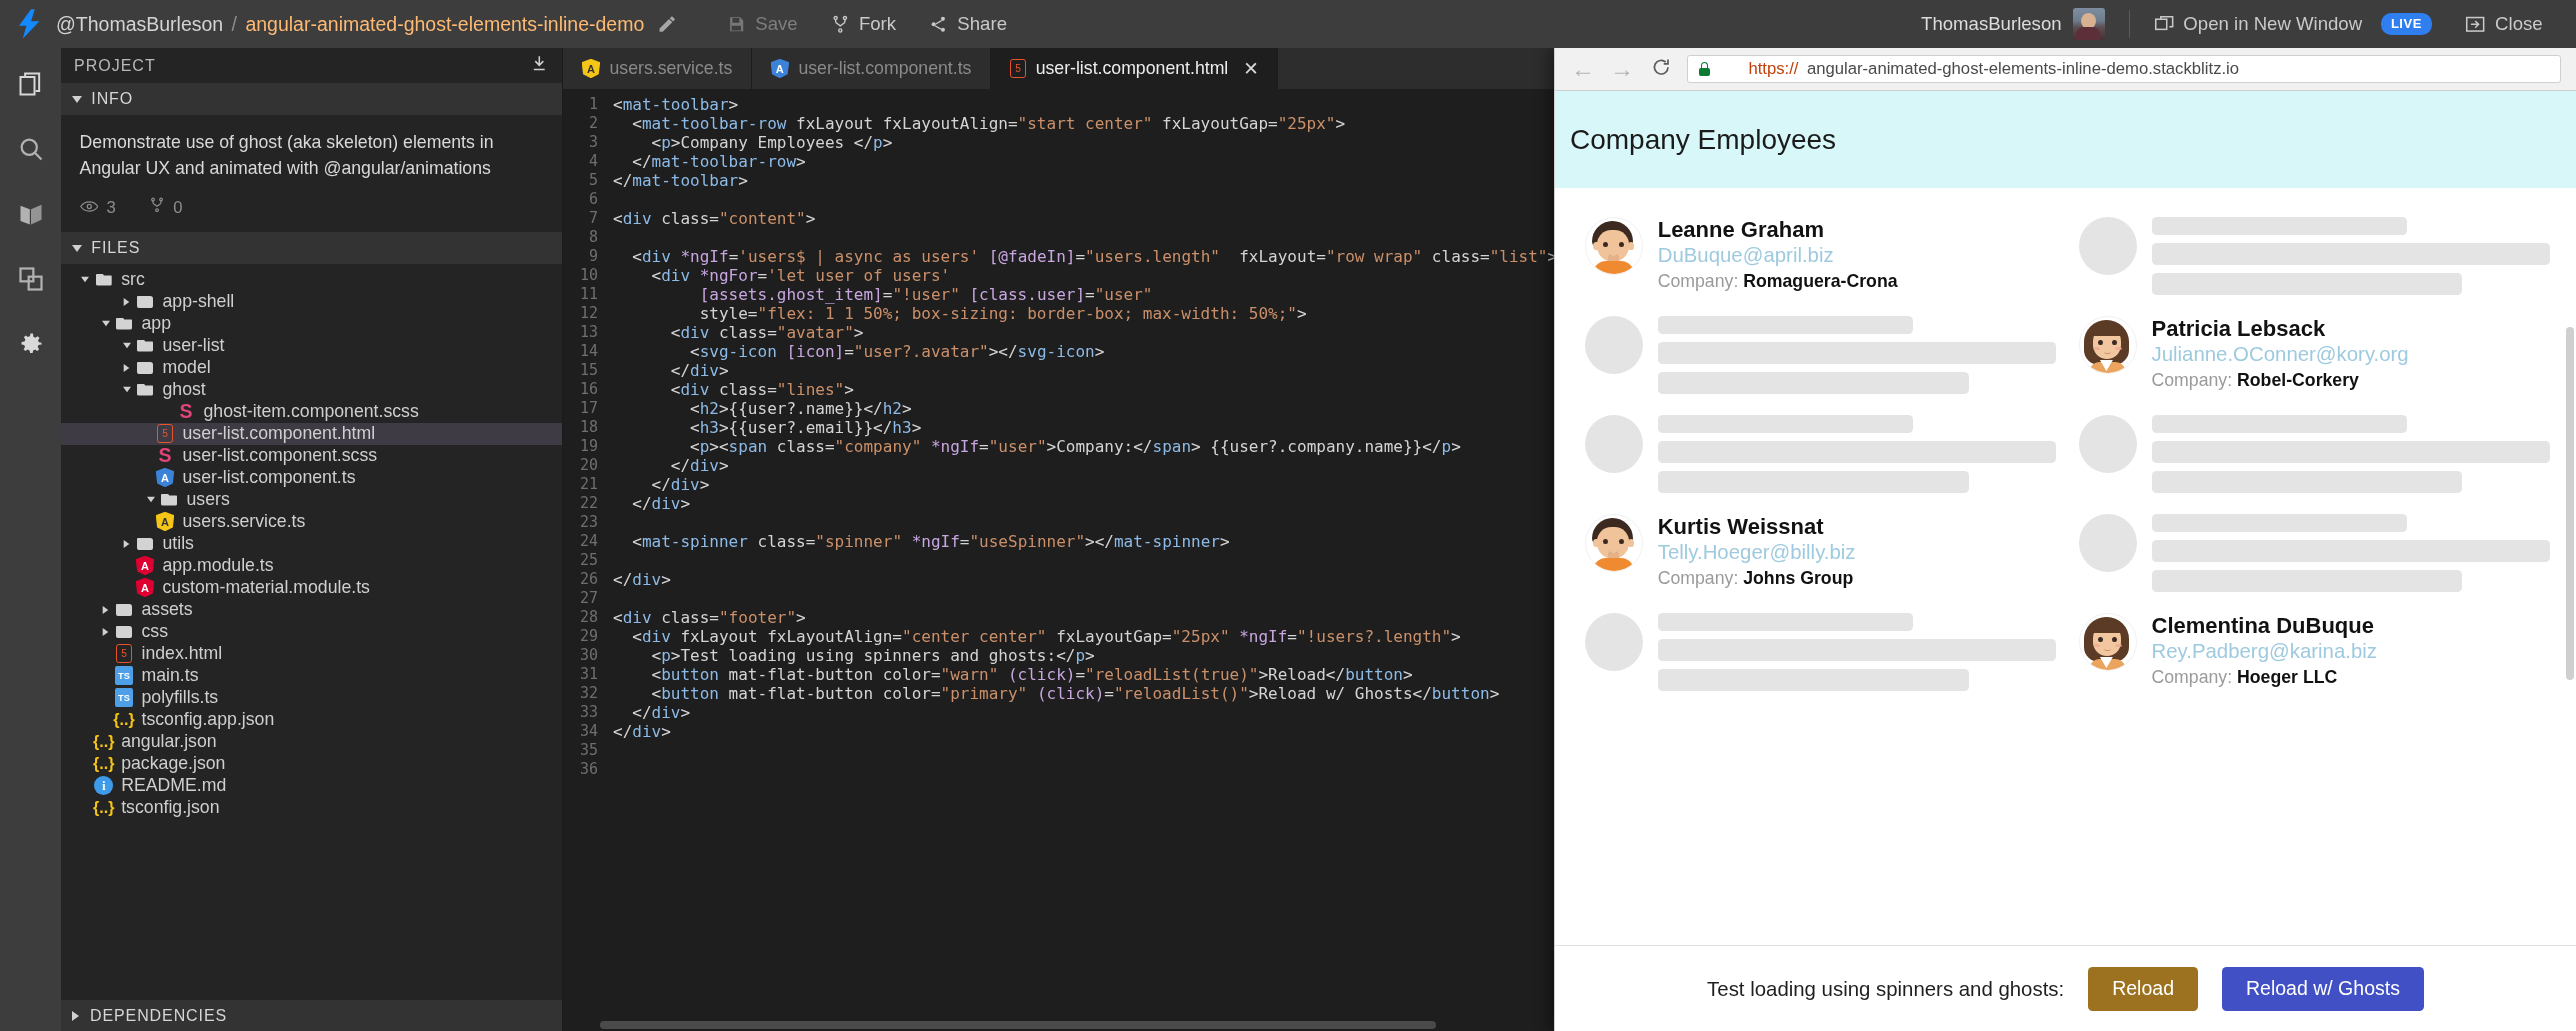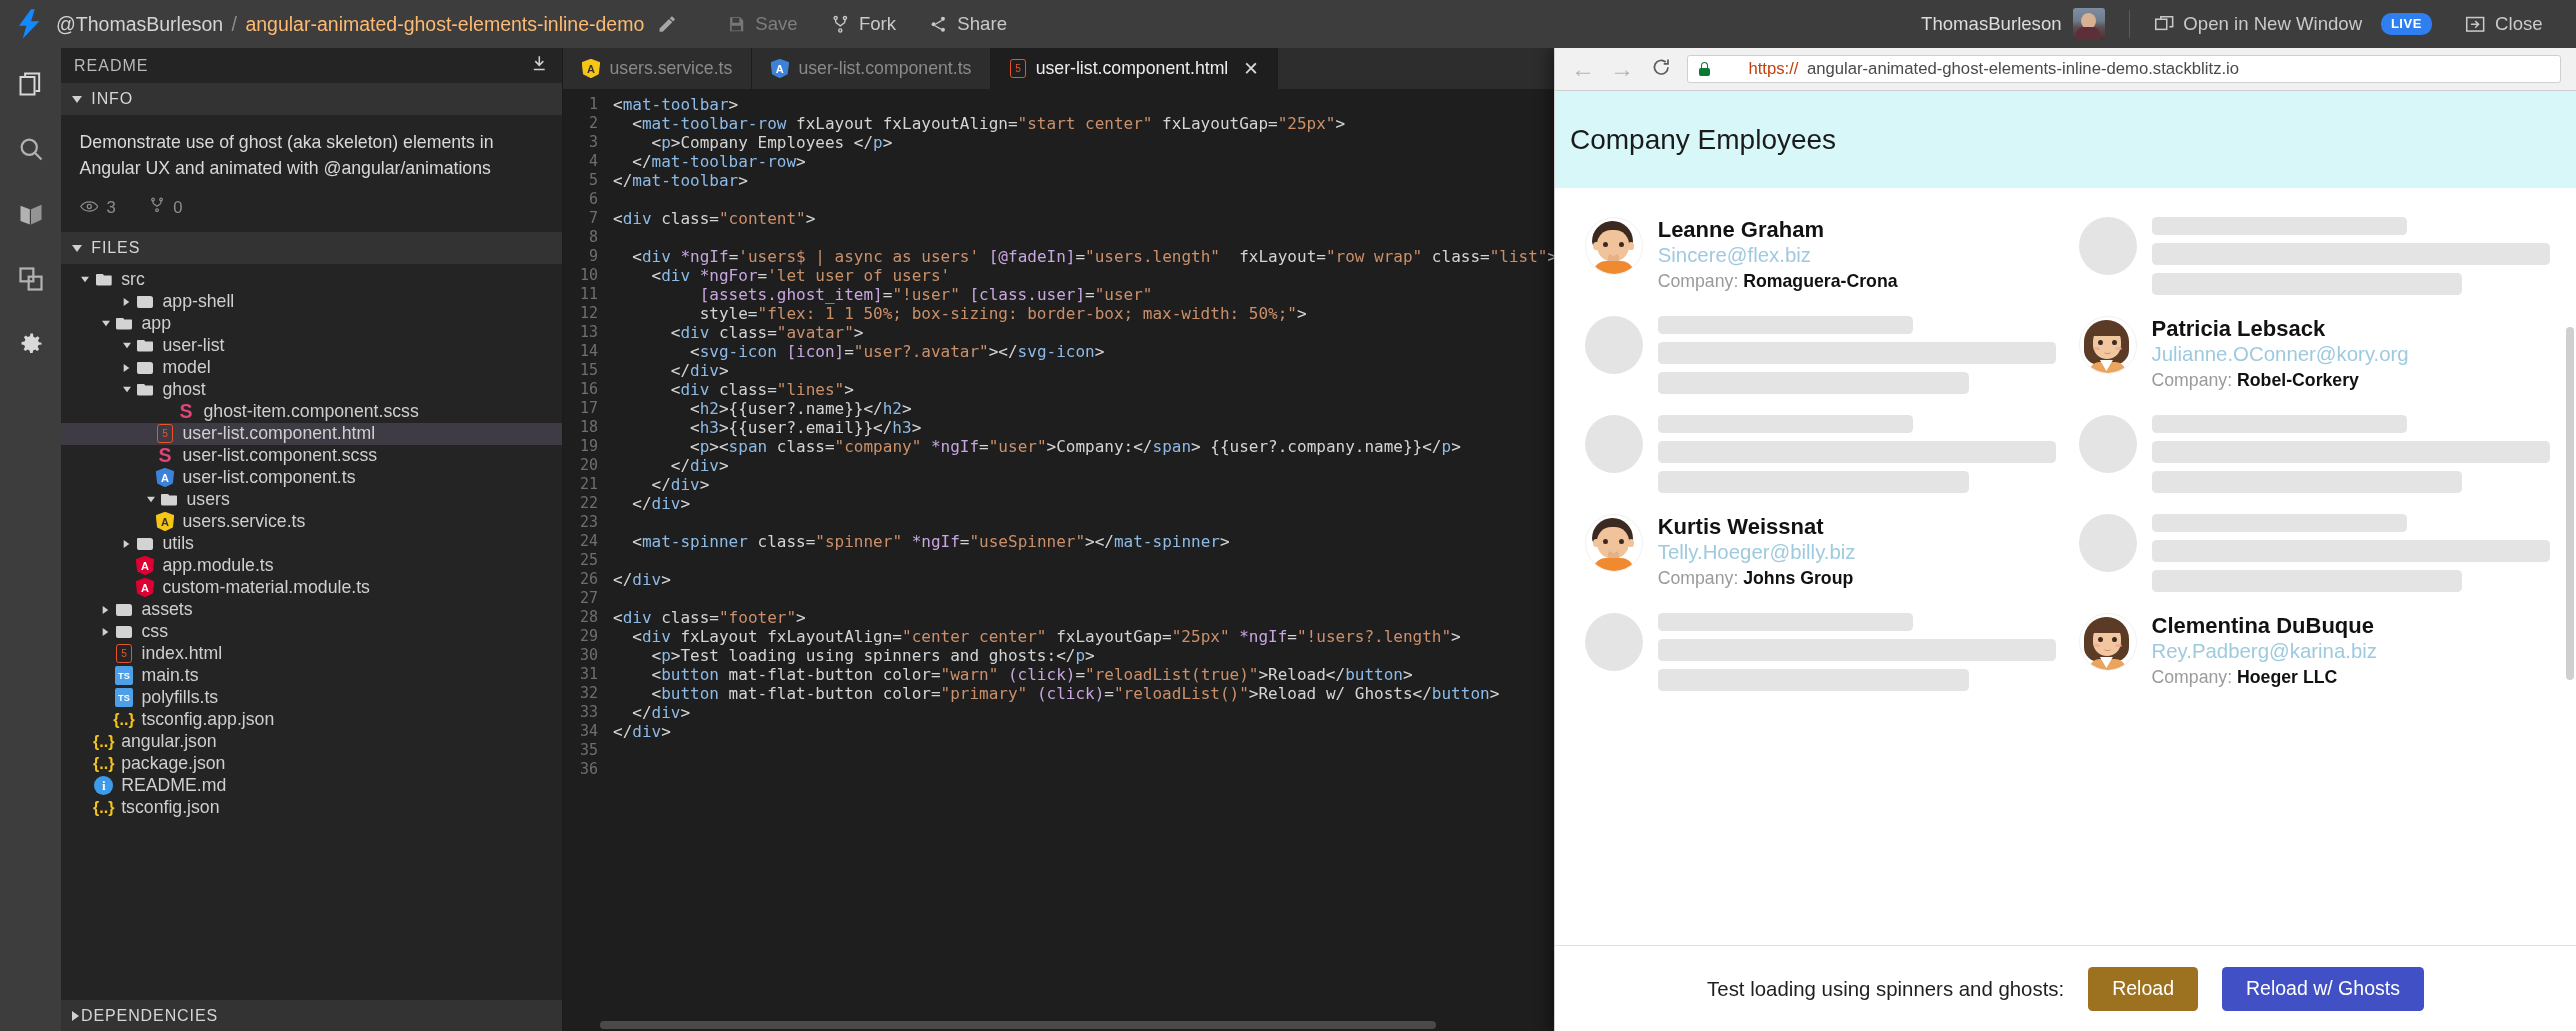--- a/index.html
+++ b/index.html
@@ -94,21 +94,21 @@
   .row {
     display: flex; align-items: center; height: 22px; font-size: 17.7px;
     color: #cfcfcf; cursor: pointer; white-space: nowrap; padding-right: 7.4px;
   }
   .row.sel { background: #3f3b45; }
   .row .arrow { width: 15px; display:flex; align-items:center; justify-content:center; flex:0 0 15px; }
   .row .arrow .tri, .row .arrow .tri.right { transform: scale(.8); }
   .row .ico { width: 22px; flex: 0 0 22px; display:flex; align-items:center; justify-content:center; margin-right: 6.5px; }
   .folder { width:16px;height:12px;background:#d3d3d3; border-radius:0.9px 2.8px 1.9px 1.9px; position:relative; }
   .folder.open { background:#d3d3d3; clip-path: polygon(0 0,42% 0,52% 16%,100% 16%,100% 100%,0 100%); }
-  .deps { background:#333333; height: 32px; display:flex; align-items:center; padding-left:11px; gap:2px; color:#d6d6d6; font-size:16px; letter-spacing:0.9px; }
+  .deps { background:#333333; height: 32px; display:flex; align-items:center; padding-left:11px; gap:11px; color:#d6d6d6; font-size:16px; letter-spacing:0.9px; }
   .ft-html { width:16.7px;height:18.6px;display:flex;align-items:center;justify-content:center;color:#e8552d;border:1.9px solid #e8552d;border-radius:2.8px;font-size:10.2px; }
   .ft-scss { color:#e0447a; font-size:19.5px; font-weight:bold; }
   .ft-ng { width:18.6px;height:19.5px;background:#dd0031;clip-path:polygon(50% 0,100% 18%,92% 80%,50% 100%,8% 80%,0 18%);display:flex;align-items:center;justify-content:center;color:#fff;font-size:11px;font-weight:bold; }
   .ft-ng.y { background:#f5c518; color:#333; }
   .ft-ts { width:18.6px;height:18.6px;background:#4d9fe8;border-radius:1.9px;color:#fff;font-size:9.3px;display:flex;align-items:center;justify-content:center;font-weight:bold; }
   .ft-json { color:#f5c518; font-size:16px; font-weight:bold; }
   .ft-md { width:18.6px;height:18.6px;border-radius:50%;background:#3d9bea;color:#fff;font-size:13px;display:flex;align-items:center;justify-content:center;font-weight:bold;font-family:"Liberation Serif",serif; }
 
   
   .editor { flex: 1; min-width: 0; background: #1e1e1e; display: flex; flex-direction: column; }
@@ -333,21 +333,21 @@
       </div>
       <div class="rail-ic">
         <svg width="28" height="28" viewBox="0 0 24 24" fill="#d9d9d9">
             <path d="M12 8.2A3.8 3.8 0 1 0 12 15.8 3.8 3.8 0 0 0 12 8.2zm9 4.9v-2.2l-2.3-.4a6.9 6.9 0 0 0-.7-1.7l1.3-1.9-1.6-1.6-1.9 1.3a6.9 6.9 0 0 0-1.7-.7L13.7 3h-2.2l-.4 2.3c-.6.2-1.2.4-1.7.7L7.5 4.7 5.9 6.3l1.3 1.9c-.3.5-.5 1.1-.7 1.7L3.9 10.3v2.2l2.3.4c.2.6.4 1.2.7 1.7l-1.3 1.9 1.6 1.6 1.9-1.3c.5.3 1.1.5 1.7.7l.4 2.3h2.2l.4-2.3c.6-.2 1.2-.4 1.7-.7l1.9 1.3 1.6-1.6-1.3-1.9c.3-.5.5-1.1.7-1.7l2.3-.4z"></path>
           </svg>
       </div>
     </div>
 
     <div class="project">
       <div class="proj-head">
-        <span>README</span>
+        <span>PROJECT</span>
         <span>
           <svg width="18.6" height="18.6" viewBox="0 0 24 24" fill="#cfcfcf">
               <path d="M11 3h2v9l3.5-3.5 1.4 1.4L12 16 6.1 9.9l1.4-1.4L11 12V3zM5 19h14v2H5z"></path>
             </svg>
         </span>
       </div>
 
       <div class="sec-head">
         <span class="tri"></span>
         <span>INFO</span>
@@ -698,21 +698,21 @@
                 <span class="ear-r"></span>
                 <span class="face"></span>
                 <span class="eye-l"></span>
                 <span class="eye-r"></span>
                 <span class="mouth"></span>
                 <span class="neck"></span>
                 <span class="body"></span>
               </div>
               <div class="pv-lines">
                 <div class="pv-name">Leanne Graham</div>
-                <div class="pv-email">Sincere@flex.biz</div>
+                <div class="pv-email">DuBuque@april.biz</div>
                 <div class="pv-company"><span class="lbl">Company: </span><span class="val">Romaguera-Crona</span></div>
               </div>
             </div>
             <div class="pv-item">
               <div class="pv-avatar ghost"></div>
               <div class="pv-lines">
                 <div class="gbar l1"></div>
                 <div class="gbar l2"></div>
                 <div class="gbar l3"></div>
               </div>

